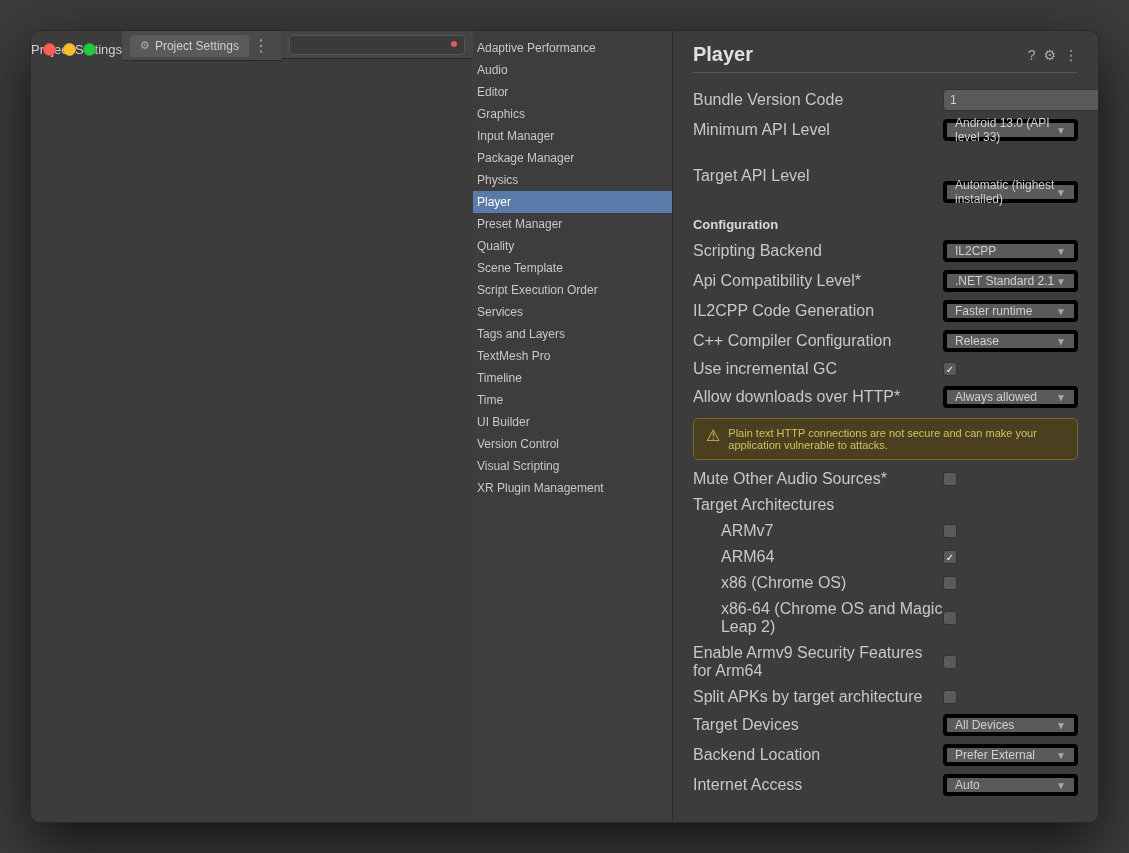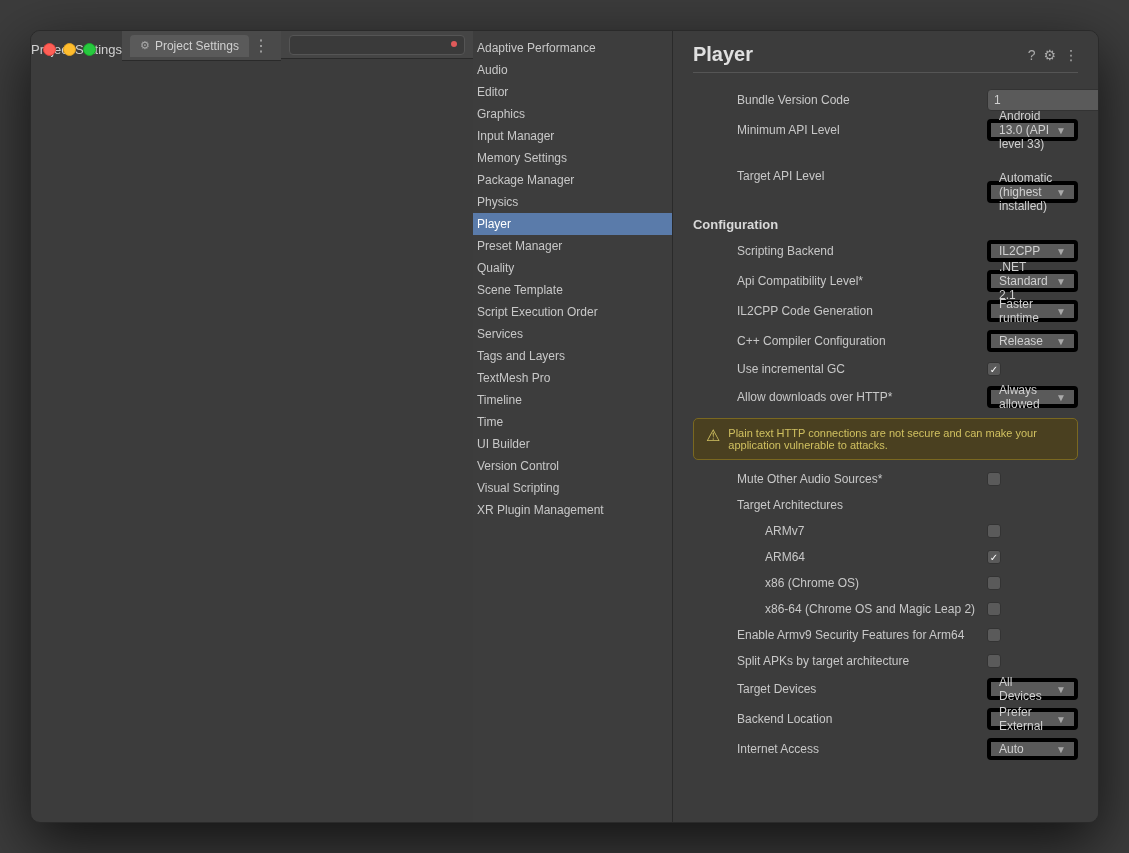--- a/index.html
+++ b/index.html
@@ -180,24 +180,23 @@
     }
     .form-row {
       display: flex;
       align-items: center;
       padding: 4px 0;
       min-height: 26px;
     }
     .form-label {
       width: 250px;
       color: #c8c8c8;
-      font-size: 12px;
+      font-size: 16px;
       flex-shrink: 0;
       padding-left: 14px;
-      margin-left: 44px;
     }
     .form-label.no-indent {
       padding-left: 0;
     }
     .form-label.indent2 {
       padding-left: 28px;
     }
     .dropdown {
       flex: 1;
       background: #5a5a5a;
@@ -303,21 +302,20 @@
 
   <div class="main-content">
 
     <div class="sidebar">
 
     <div class="sidebar-item">Adaptive Performance</div>
         <div class="sidebar-item">Audio</div>
         <div class="sidebar-item">Editor</div>
         <div class="sidebar-item">Graphics</div>
         <div class="sidebar-item">Input Manager</div>
-        <div class="sidebar-item">Memory Settings</div>
         <div class="sidebar-item">Package Manager</div>
         <div class="sidebar-item">Physics</div>
         <div class="sidebar-item active">Player</div>
         <div class="sidebar-item">Preset Manager</div>
         <div class="sidebar-item">Quality</div>
         <div class="sidebar-item">Scene Template</div>
         <div class="sidebar-item">Script Execution Order</div>
         <div class="sidebar-item">Services</div>
         <div class="sidebar-item">Tags and Layers</div>
         <div class="sidebar-item">TextMesh Pro</div>

